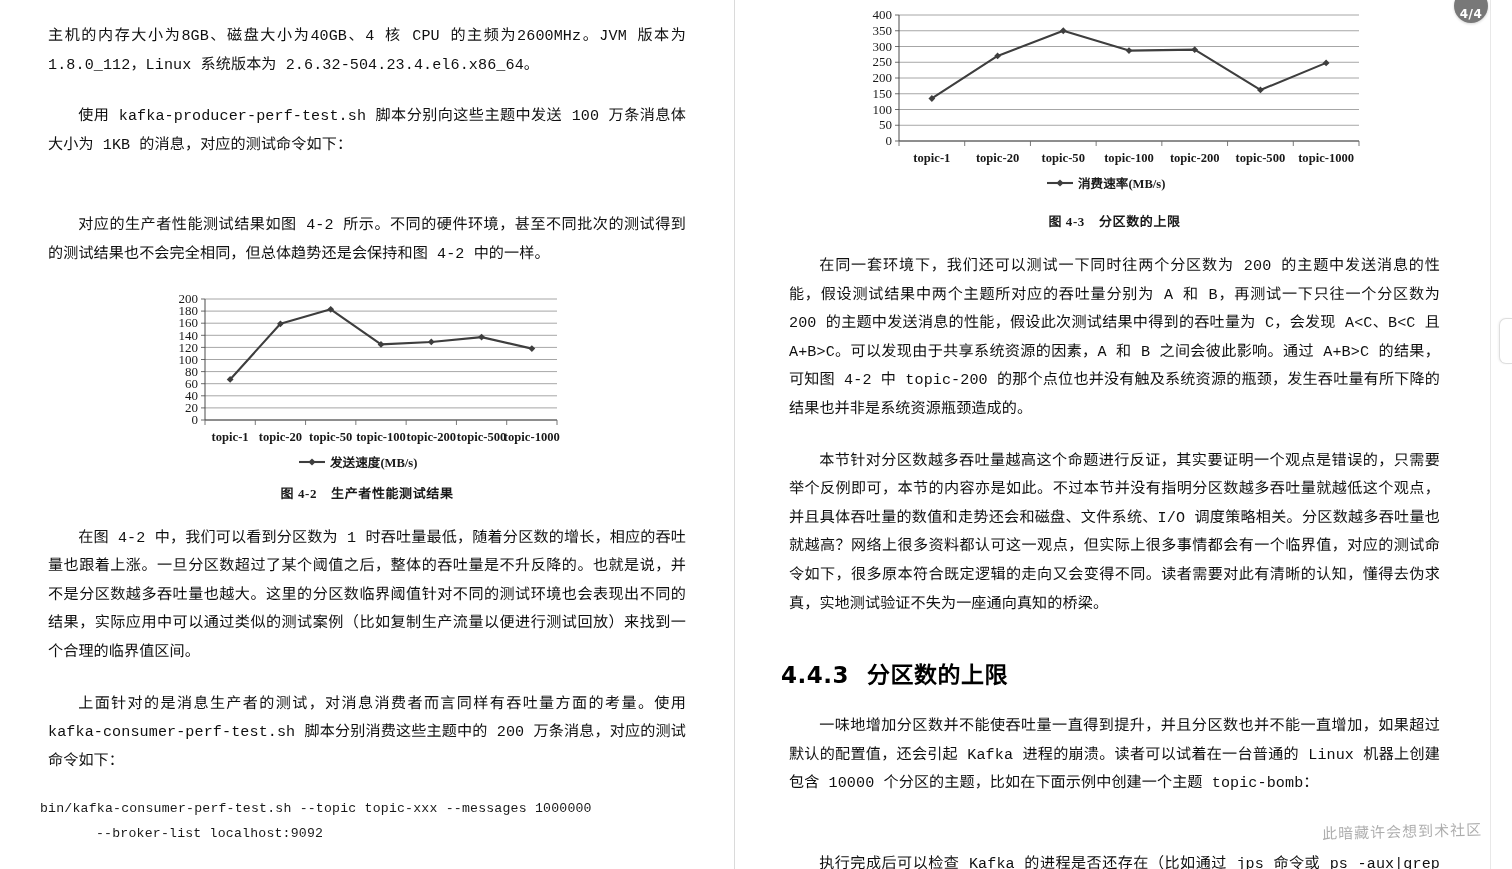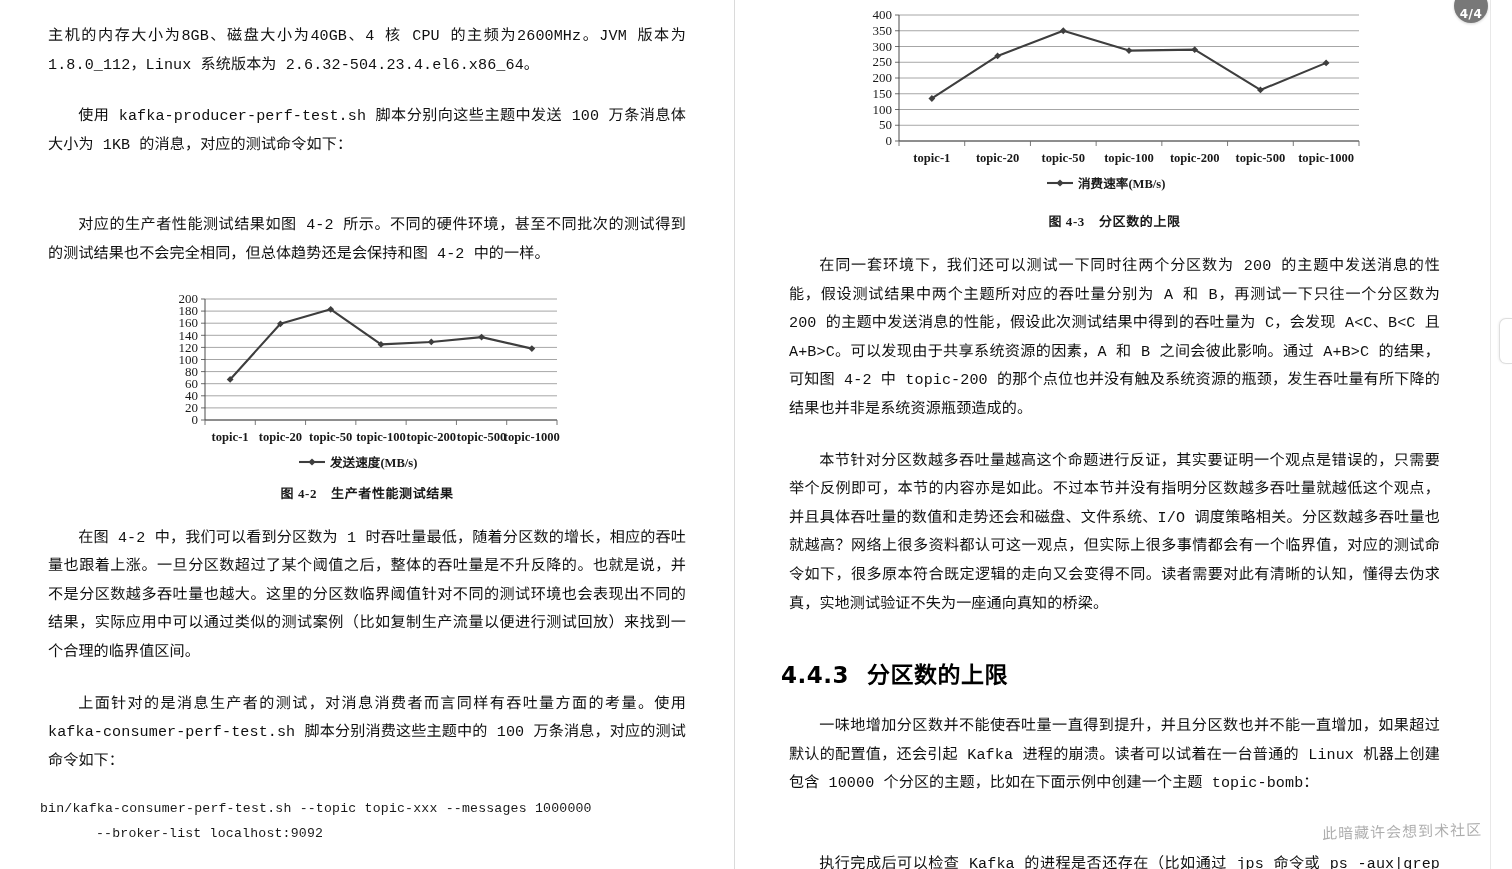--- a/index.html
+++ b/index.html
@@ -240,21 +240,21 @@
       </div>
       <div class="gap-s"></div>
       <div class="fig-caption">
         <span class="cap-num">图 4-2</span><span>生产者性能测试结果</span>
       </div>
     </div>
 
     <div class="gap-m"></div>
     <p class="para indent">在图 4-2 中，我们可以看到分区数为 1 时吞吐量最低，随着分区数的增长，相应的吞吐量也跟着上涨。一旦分区数超过了某个阈值之后，整体的吞吐量是不升反降的。也就是说，并不是分区数越多吞吐量也越大。这里的分区数临界阈值针对不同的测试环境也会表现出不同的结果，实际应用中可以通过类似的测试案例（比如复制生产流量以便进行测试回放）来找到一个合理的临界值区间。</p>
     <div class="gap-s"></div>
-    <p class="para indent">上面针对的是消息生产者的测试，对消息消费者而言同样有吞吐量方面的考量。使用 kafka-consumer-perf-test.sh 脚本分别消费这些主题中的 100 万条消息，对应的测试命令如下：</p>
+    <p class="para indent">上面针对的是消息生产者的测试，对消息消费者而言同样有吞吐量方面的考量。使用 kafka-consumer-perf-test.sh 脚本分别消费这些主题中的 200 万条消息，对应的测试命令如下：</p>
     <div class="gap-m"></div>
     <pre class="code ind">bin/kafka-consumer-perf-test.sh --topic topic-xxx --messages 1000000
 --broker-list localhost:9092</pre>
     <div class="gap-l"></div>
     <p class="para indent">消费者性能测试的结果如图 4-3 所示。与生产者性能测试相同的是，不同的测试环境或不同的测试批次所得到的测试结果也不尽相同，但总体趋势还是会保持和图 4-3 中的一样。</p>
 
   </div>
 
   <div class="page page-right">
     <div class="gap-s"></div>

